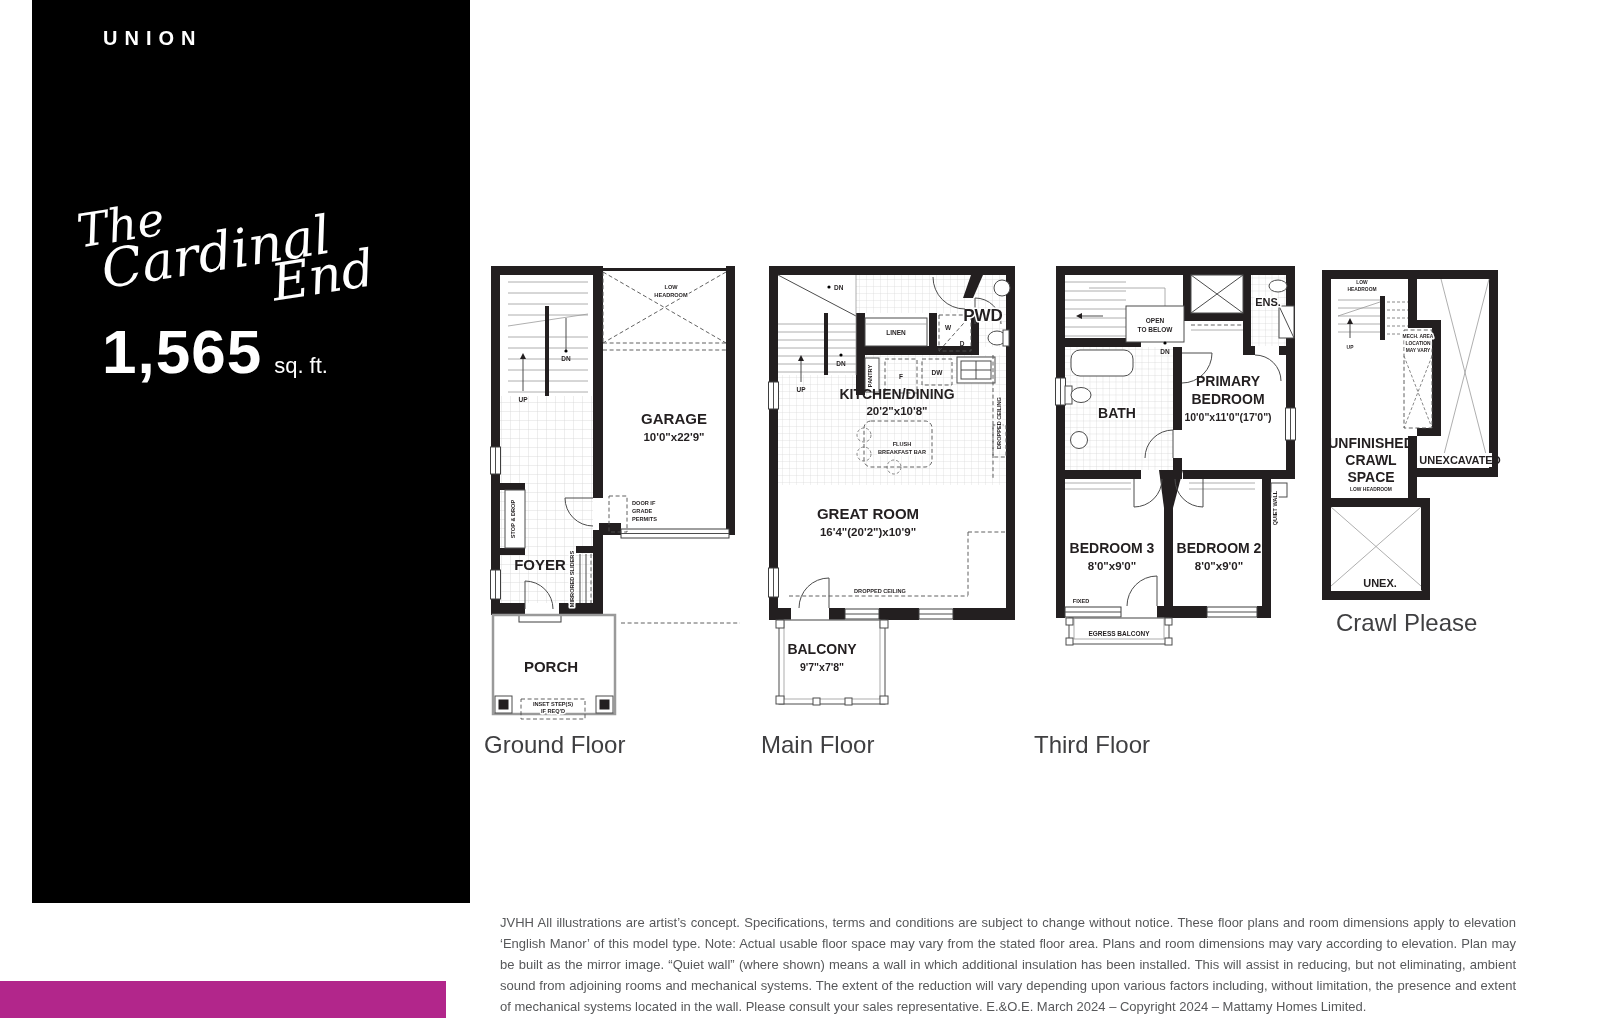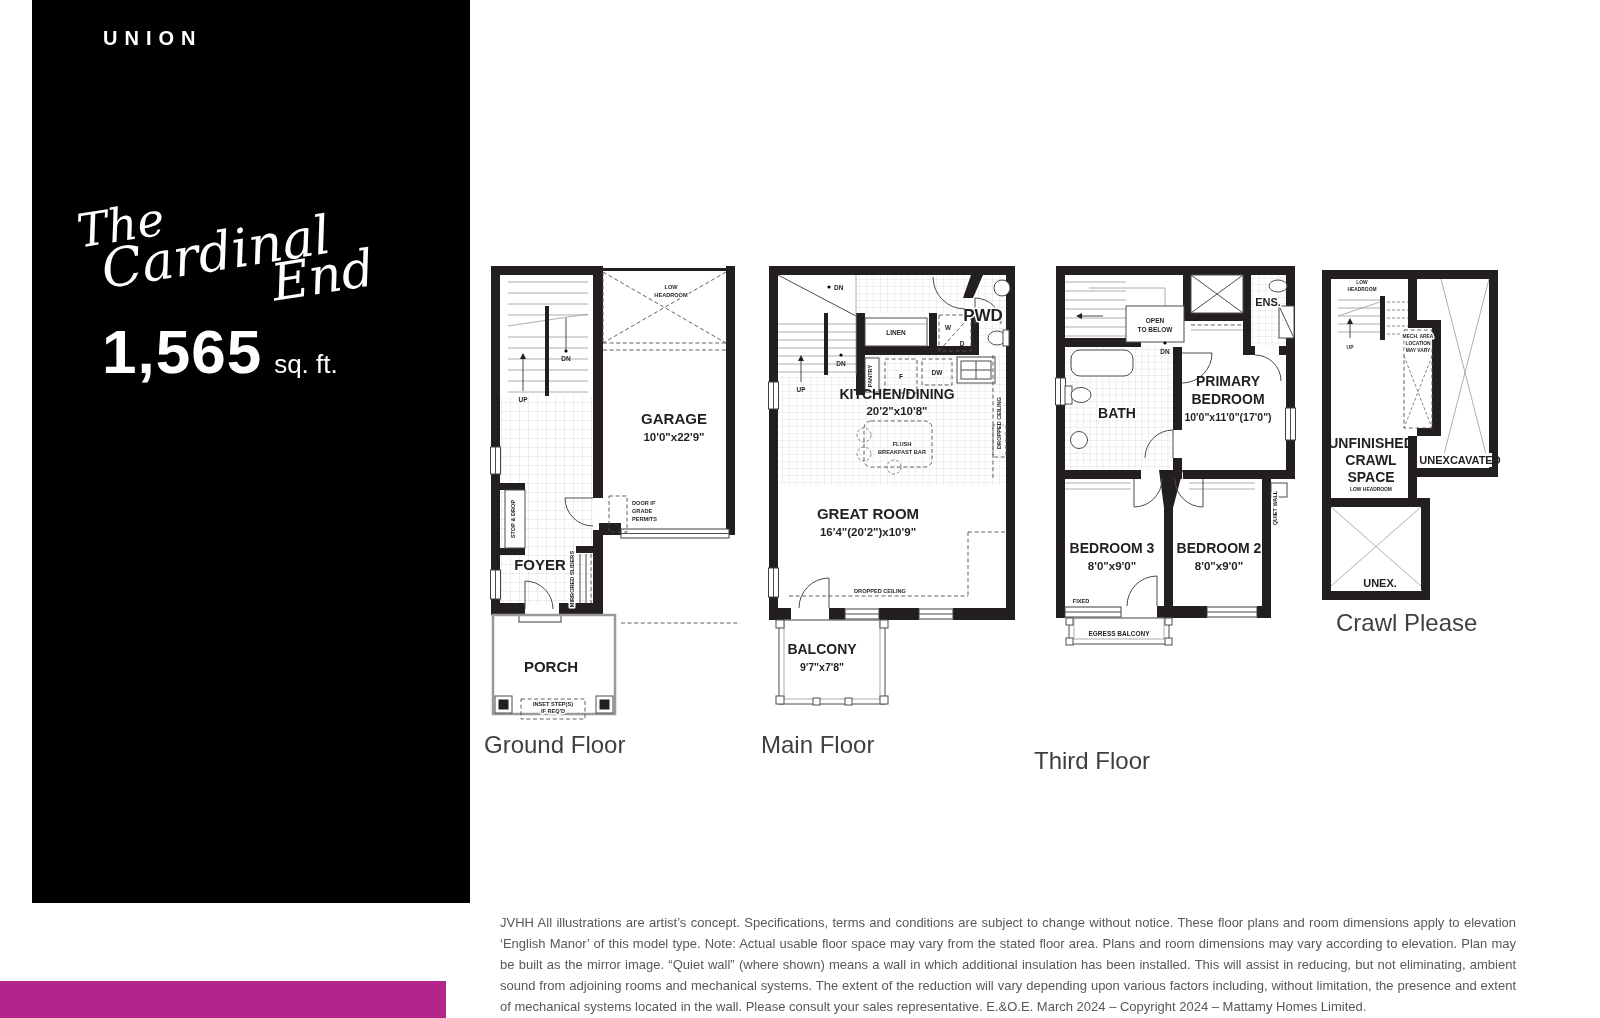--- a/index.html
+++ b/index.html
@@ -10,27 +10,27 @@
   .brand{position:absolute;left:71px;top:27px;color:#fff;font-weight:bold;font-size:20px;letter-spacing:7px;}
   .band{position:absolute;left:0;top:80px;width:438px;height:76px;background:#B2268B;}
   .band span{display:block;margin-left:71px;line-height:76px;color:#fff;font-weight:bold;font-size:21px;letter-spacing:6px;}
   .script{position:absolute;left:38px;top:178px;width:360px;transform:rotate(-9deg);color:#fff;
           font-family:"DejaVu Serif",serif;font-style:italic;}
   .s1{font-size:46px;margin-left:12px;}
   .s2{font-size:53px;margin-top:-16px;margin-left:30px;}
   .s3{font-size:51px;margin-top:-20px;margin-left:196px;}
   .area{position:absolute;left:70px;top:316px;color:#fff;white-space:nowrap;}
   .area .num{font-size:62px;font-weight:bold;letter-spacing:1px;}
-  .area .unit{font-size:26px;margin-left:12px;}
+  .area .unit{font-size:22px;margin-left:12px;}
   .bottom-strip{position:absolute;left:0;top:981px;width:446px;height:37px;background:#B2268B;}
   
   .hdr{position:absolute;left:481px;top:59px;color:#4f5052;font-size:17.5px;line-height:23.5px;}
   .floor-label{position:absolute;color:#3f3f41;font-size:24px;}
   .fl-ground{left:484px;top:731px;text-align:center;} .fl-main{left:761px;top:731px;}
-  .fl-third{left:1034px;top:731px;margin-top:16px;} .fl-crawl{left:1336px;top:609px;}
+  .fl-third{left:1034px;top:731px;} .fl-crawl{left:1336px;top:609px;}
   .disclaimer{position:absolute;left:500px;top:912px;width:1016px;color:#57585a;
               font-size:13px;line-height:21px;text-align:justify;}
   
   .plan{position:absolute;}
   .p-ground{left:483px;top:258px;} .p-main{left:761px;top:258px;}
   .p-third{left:1031px;top:258px;} .p-crawl{left:1310px;top:258px;}
   .w{fill:#231f20;}
   .ln{fill:none;stroke:#4c4c4c;stroke-width:1;}
   .lnf{fill:#ffffff;stroke:#4c4c4c;stroke-width:1;}
   .lt{fill:none;stroke:#9a9a9a;stroke-width:0.8;}

